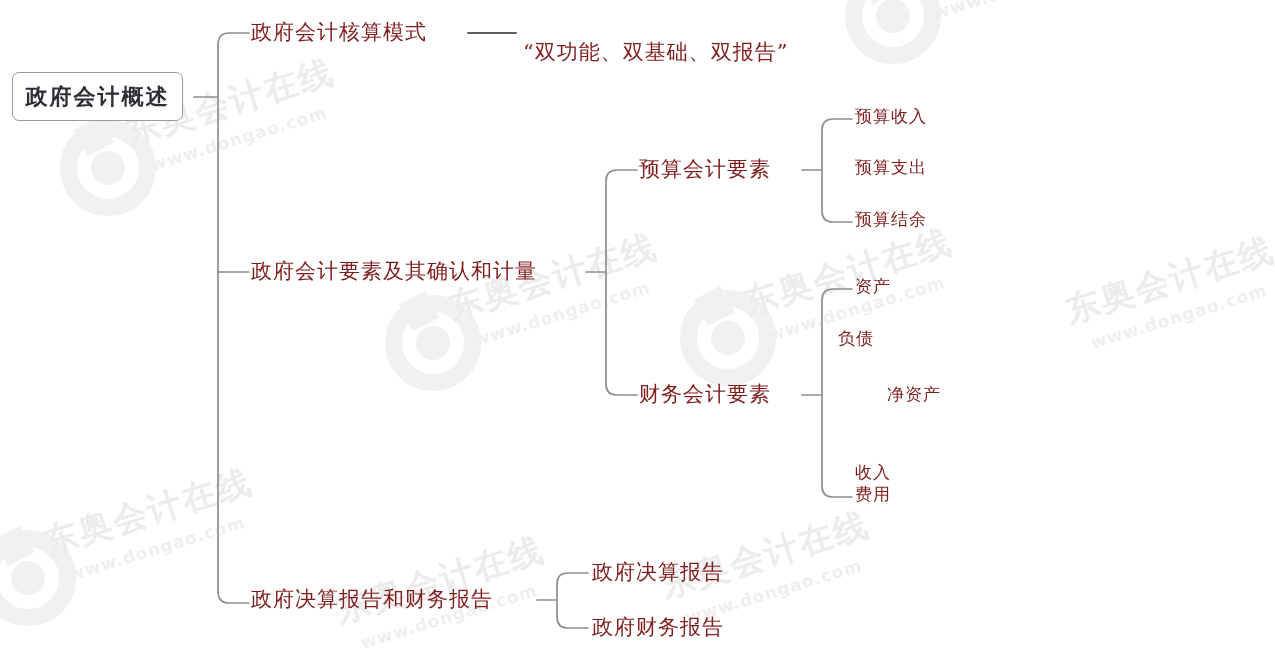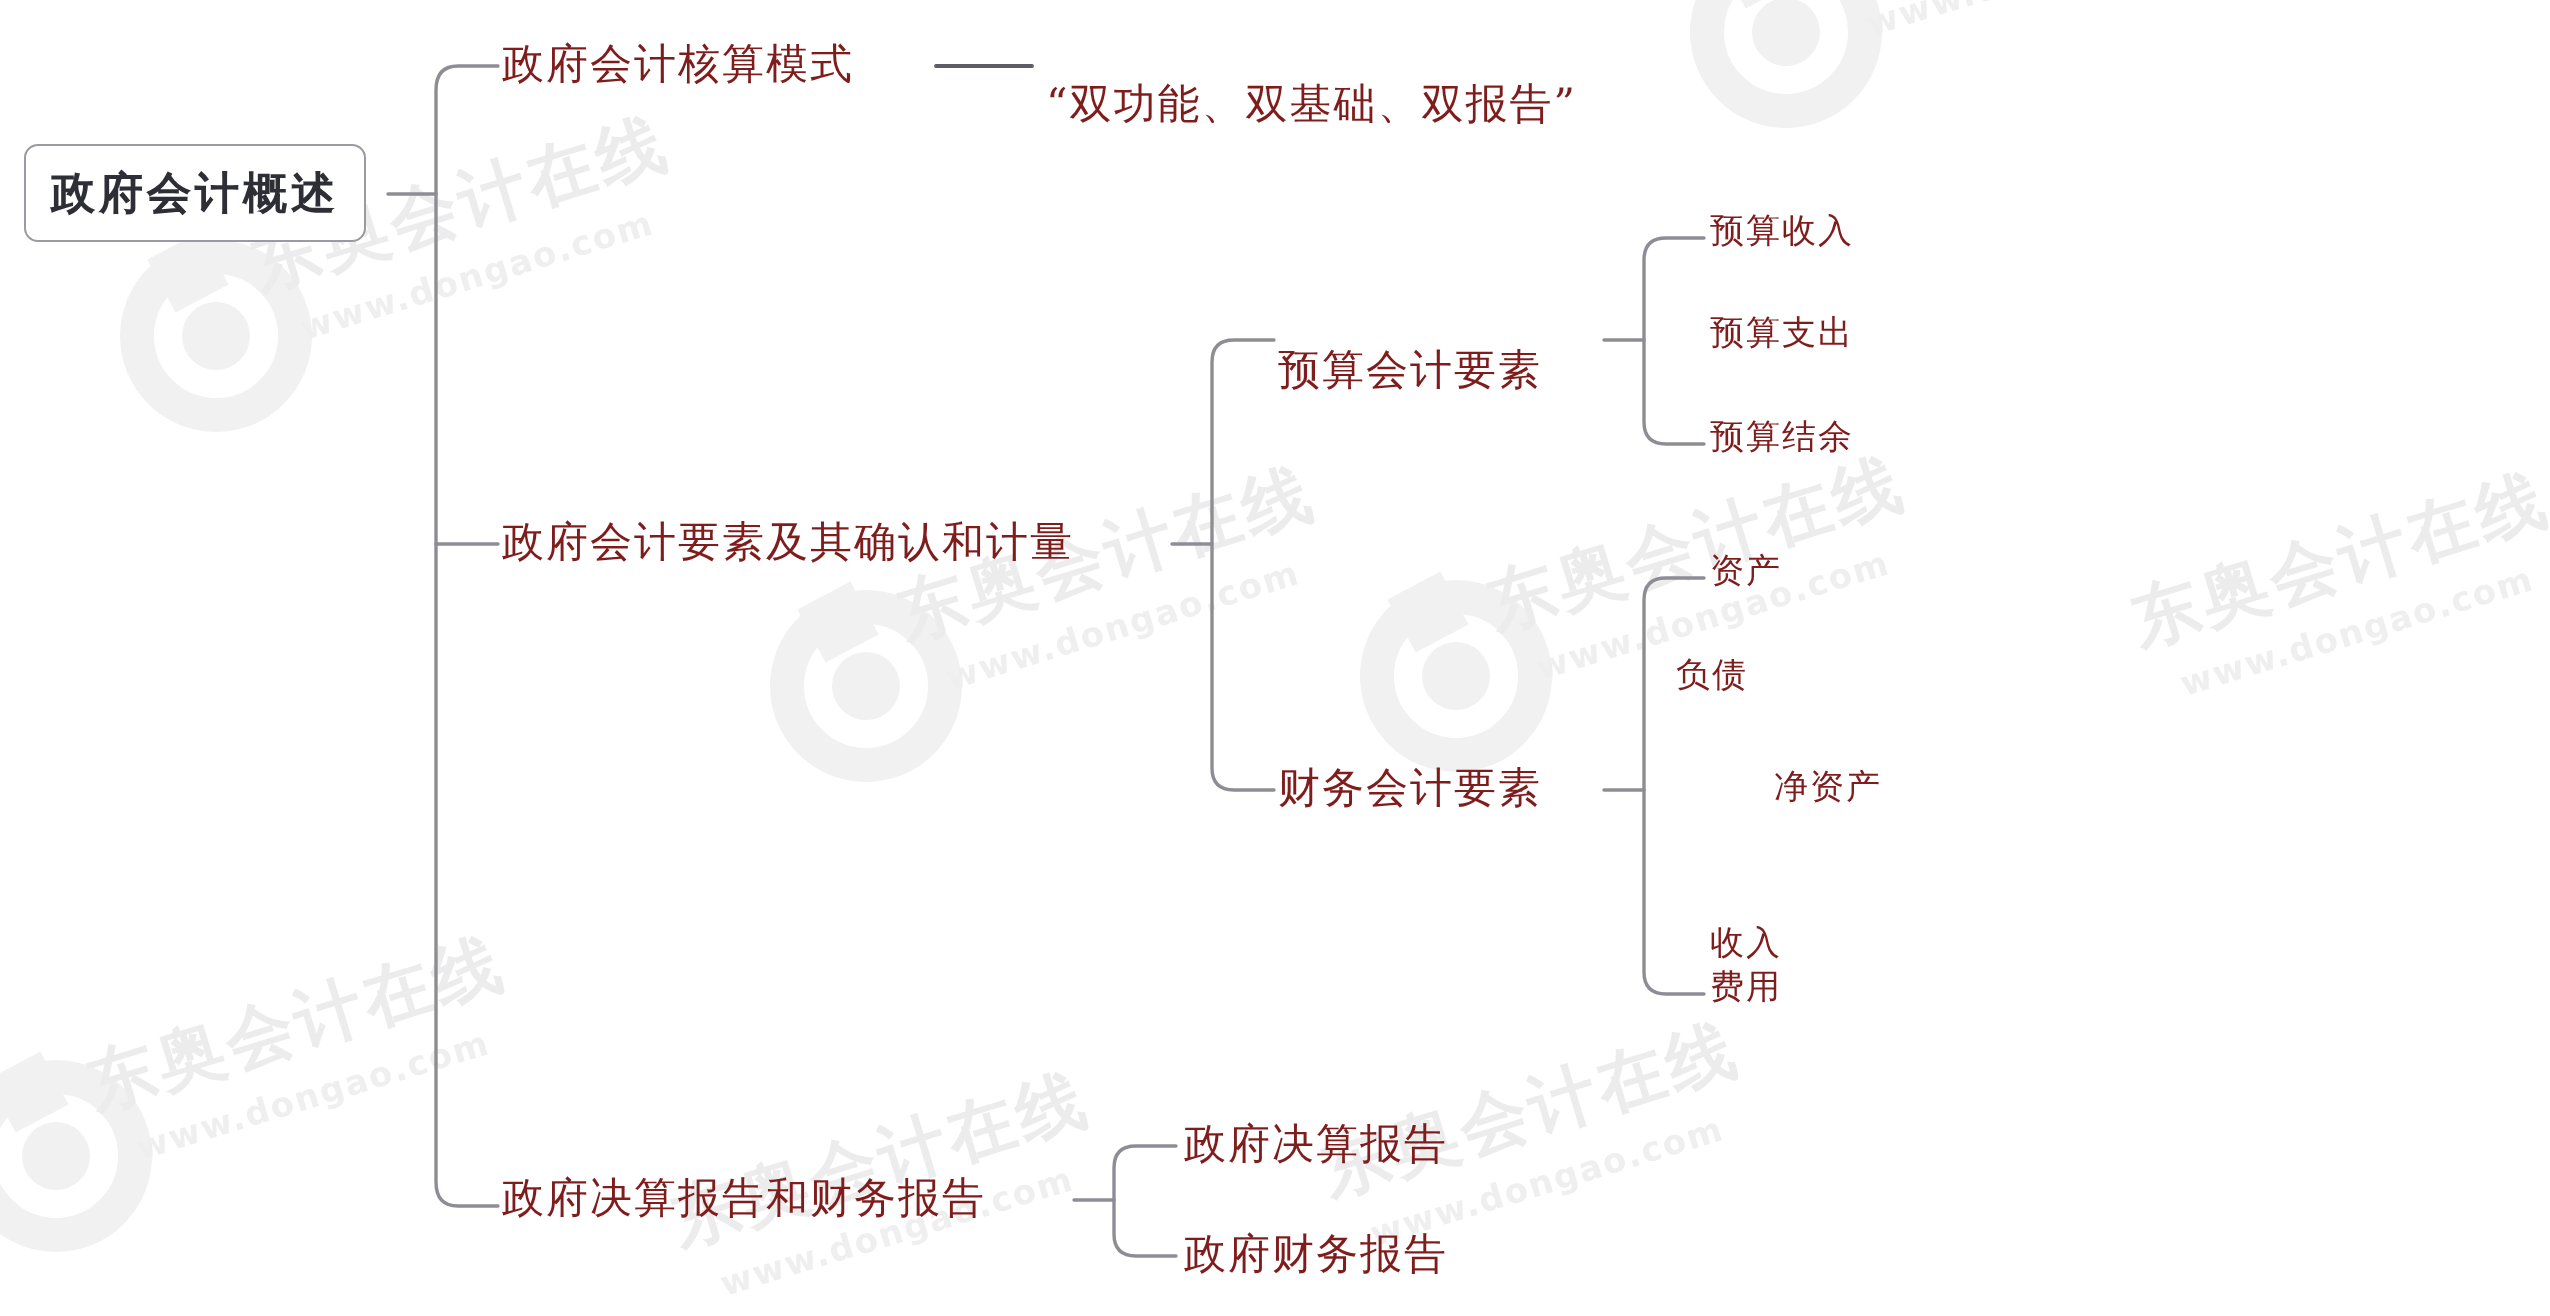--- a/index.html
+++ b/index.html
@@ -227,21 +227,21 @@
     </div>
 
     <div class="node lvl1" style="left:251px; top:261px;">
       <span>政府会计要素及其确认和计量</span>
     </div>
 
     <div class="node lvl1" style="left:251px; top:589px;">
       <span>政府决算报告和财务报告</span>
     </div>
 
-    <div class="node lvl2" style="left:639px; top:159px;margin-top:16px;">
+    <div class="node lvl2" style="left:639px; top:159px;">
       <span>预算会计要素</span>
     </div>
 
     <div class="node lvl2" style="left:639px; top:384px;">
       <span>财务会计要素</span>
     </div>
 
     <div class="node lvl3" style="left:855px; top:108px;">
       <span>预算收入</span>
     </div>

